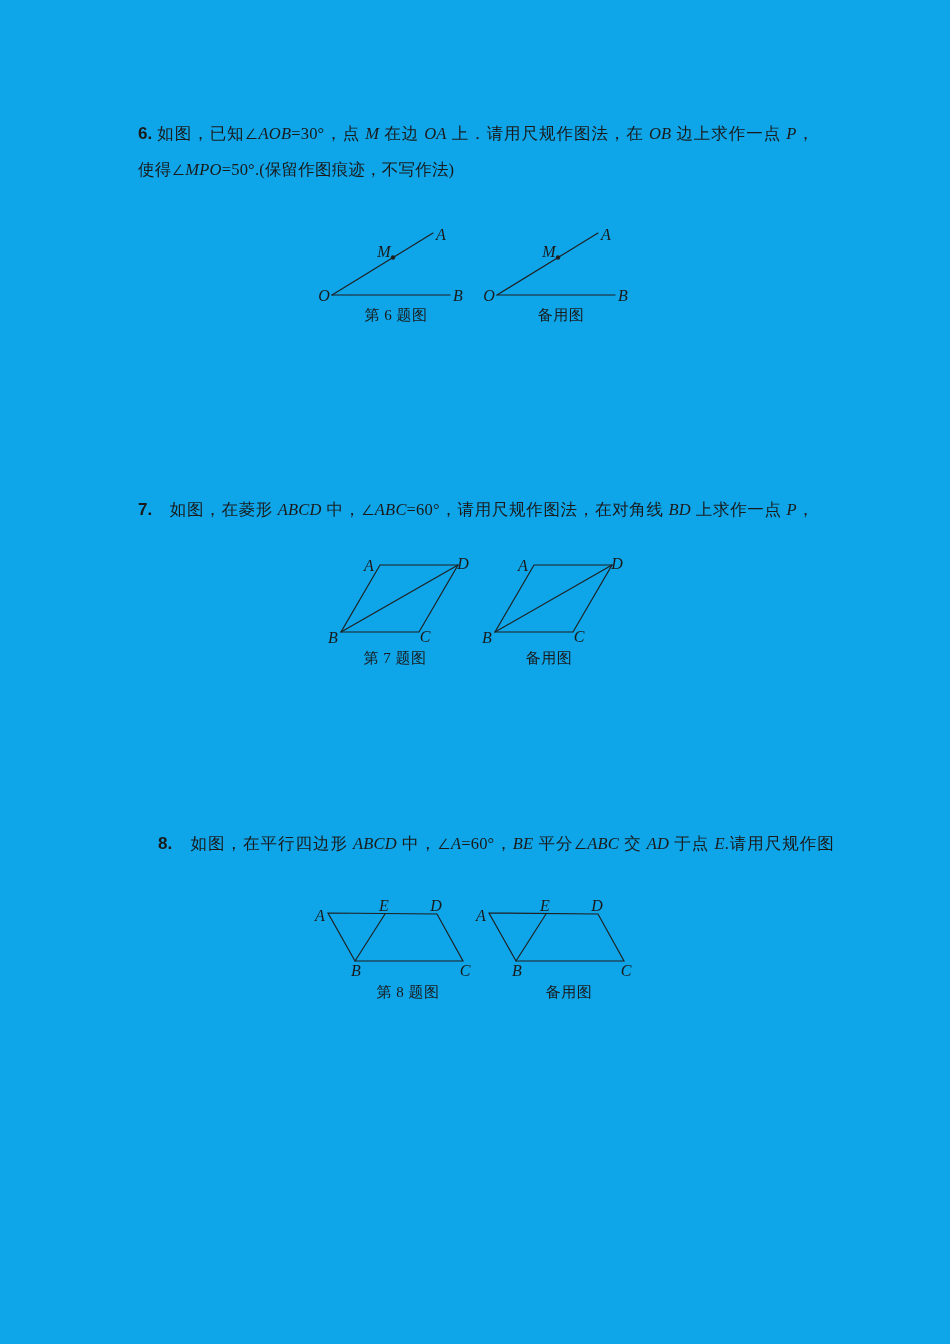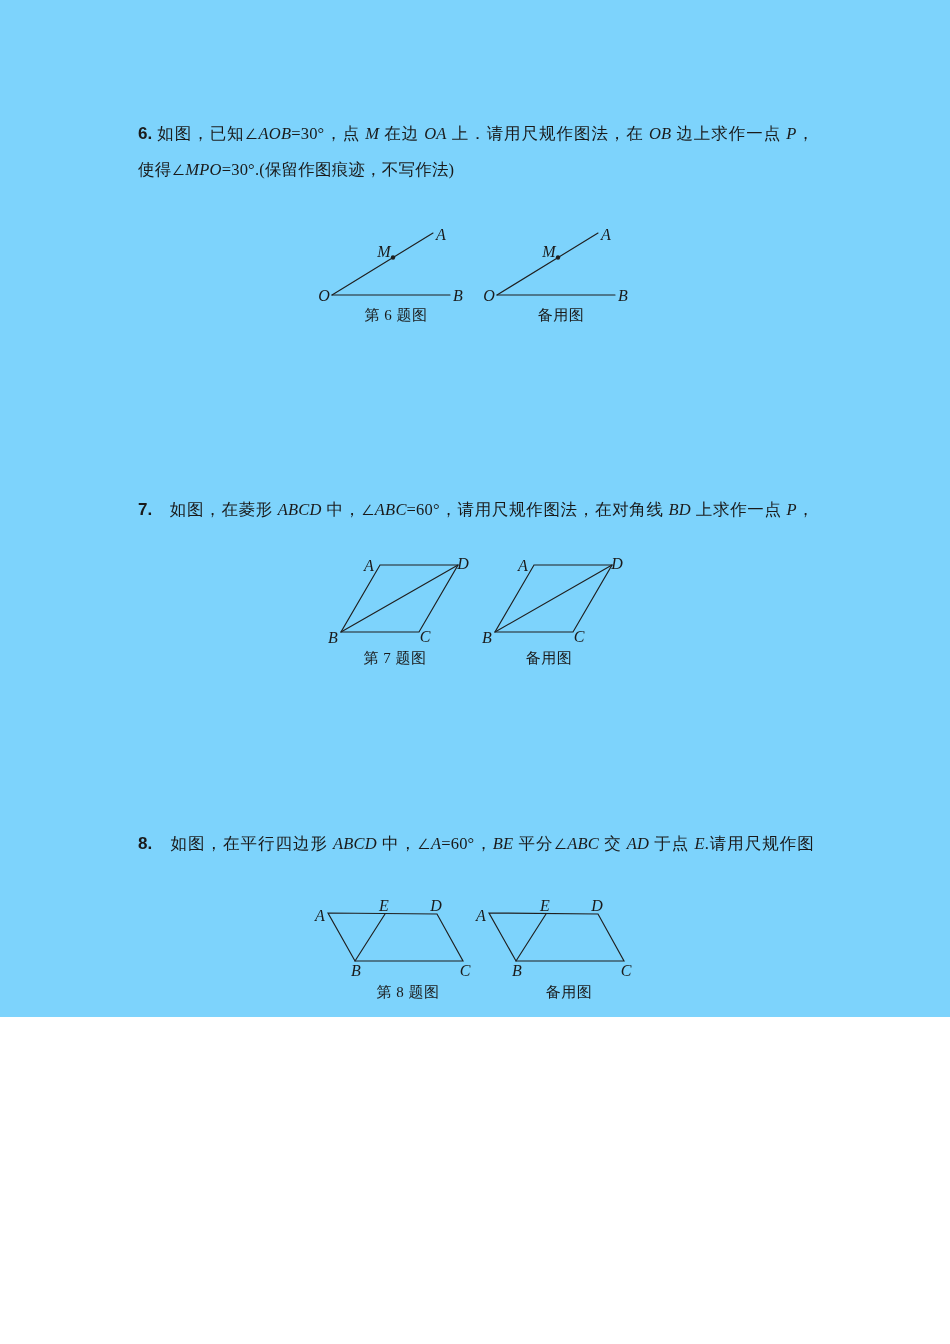--- a/index.html
+++ b/index.html
@@ -1,19 +1,19 @@
 <!DOCTYPE html>
 <html><head>
 <meta charset="utf-8">
 <style>
   html,body{margin:0;padding:0;background:#fff;}
   .page{
     position:relative;
-    width:950px;height:1017px;
-    background:#7dd3fc;
+    width:950px;height:1344px;
+    background:#0ea5e9;
     font-family:"Liberation Serif", serif;
     color:#1a1a1a;
     overflow:hidden;
   }
   .ptext{
     position:absolute;
     left:138px;
     width:676px;
     font-size:16.5px;
   }
@@ -58,21 +58,21 @@
     letter-spacing:0.5px;
   }
 </style>
 </head>
 <body>
 
 <div class="page">
 
   <div class="ptext" style="top:116px;">
     <div class="tline l1"><span class="num">6.</span><span> 如图，已知∠</span><span class="it">AOB</span><span>=30°，点 </span><span class="it">M</span><span> 在边 </span><span class="it">OA</span><span> 上．请用尺规作图法，在 </span><span class="it">OB</span><span> 边上求作一点 </span><span class="it">P</span><span>，</span></div>
-    <div class="tline"><span>使得∠</span><span class="it">MPO</span><span>=30°.(保留作图痕迹，不写作法)</span></div>
+    <div class="tline"><span>使得∠</span><span class="it">MPO</span><span>=50°.(保留作图痕迹，不写作法)</span></div>
   </div>
 
   <svg class="fig" style="left:300px;top:220px;" width="170" height="105" viewBox="0 0 170 105">
     <line x1="32" y1="75" x2="150" y2="75"></line>
     <line x1="32" y1="75" x2="133" y2="13"></line>
     <circle cx="93" cy="37.5" r="2.2"></circle>
     <text class="vlbl" x="24" y="81" text-anchor="middle">O</text>
     <text class="vlbl" x="141" y="20" text-anchor="middle">A</text>
     <text class="vlbl" x="158" y="81" text-anchor="middle">B</text>
     <text class="vlbl" x="84" y="37" text-anchor="middle">M</text>
@@ -107,21 +107,21 @@
   <svg class="fig" style="left:479px;top:550px;" width="160" height="120" viewBox="0 0 160 120">
     <polygon points="55,15 133,15 94,82 16,82"></polygon>
     <line x1="16" y1="82" x2="133" y2="15"></line>
     <text class="vlbl" x="44" y="21" text-anchor="middle">A</text>
     <text class="vlbl" x="138" y="19" text-anchor="middle">D</text>
     <text class="vlbl" x="8" y="93" text-anchor="middle">B</text>
     <text class="vlbl" x="100" y="92" text-anchor="middle">C</text>
     <text class="cap" x="70" y="113" text-anchor="middle">备用图</text>
   </svg>
 
-  <div class="ptext" style="top:826px;">
+  <div class="ptext" style="top:826px;margin-left:20px;">
     <div class="tline l1"><span class="num">8.</span><span>　如图，在平行四边形 </span><span class="it">ABCD</span><span> 中，∠</span><span class="it">A</span><span>=60°，</span><span class="it">BE</span><span> 平分∠</span><span class="it">ABC</span><span> 交 </span><span class="it">AD</span><span> 于点 </span><span class="it">E</span><span>.请用尺规作图</span></div>
   </div>
 
   <svg class="fig" style="left:305px;top:895px;" width="185" height="110" viewBox="0 0 185 110">
     <polygon points="23,18 132,19 158,66 50,66"></polygon>
     <line x1="50" y1="66" x2="80" y2="19"></line>
     <text class="vlbl" x="15" y="26" text-anchor="middle">A</text>
     <text class="vlbl" x="79" y="16" text-anchor="middle">E</text>
     <text class="vlbl" x="131" y="16" text-anchor="middle">D</text>
     <text class="vlbl" x="51" y="81" text-anchor="middle">B</text>

